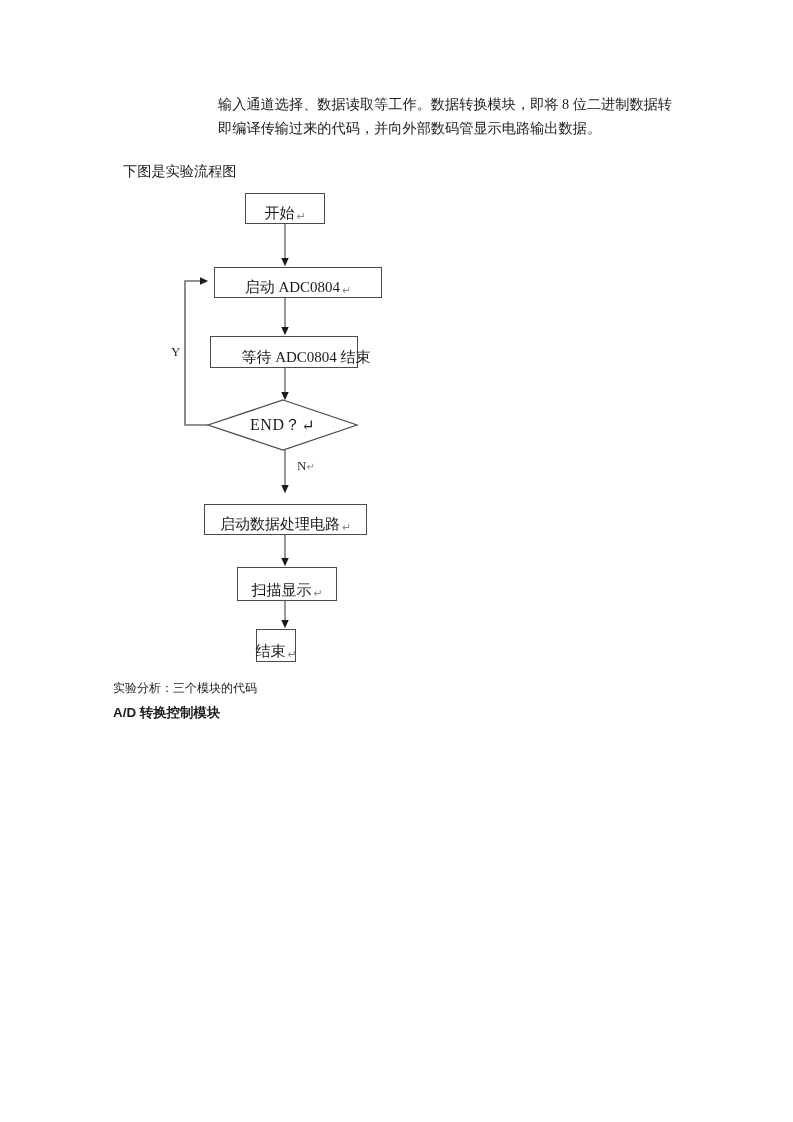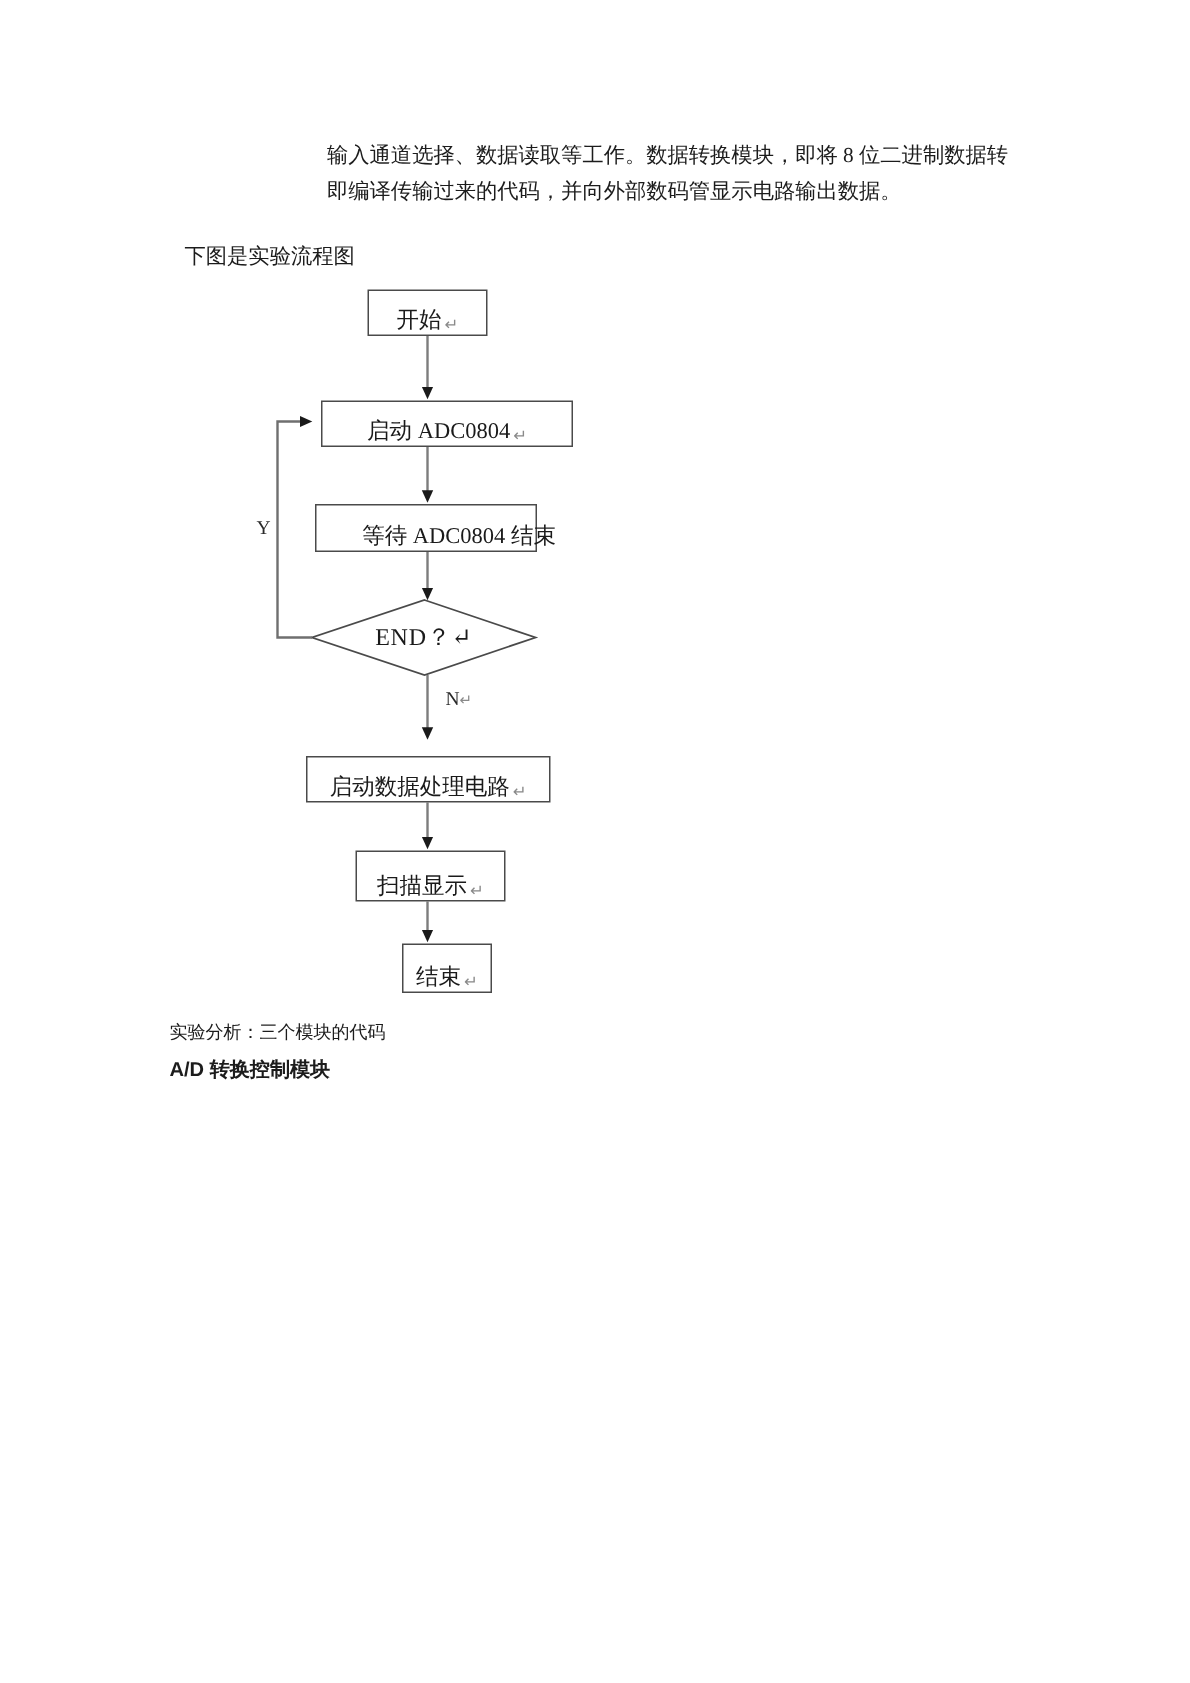--- a/index.html
+++ b/index.html
@@ -82,21 +82,21 @@
     font-size: 11px;
     margin-left: 2px;
     font-family: "Liberation Sans", sans-serif;
   }
 
   #n-start   { left:245px; top:193px; width:80px;  height:31px; }
   #n-launch  { left:214px; top:267px; width:168px; height:31px; }
   #n-wait    { left:210px; top:336px; width:148px; height:32px;padding-left:44px; }
   #n-process { left:204px; top:494px; width:163px; height:31px;margin-top:10px; }
   #n-scan    { left:237px; top:567px; width:100px; height:34px; }
-  #n-end     { left:268px; top:629px; width:60px;  height:33px; }
+  #n-end     { left:256px; top:629px; width:40px;  height:33px; }
 
   .diamond-label {
     position: absolute;
     left: 207px;
     top: 400px;
     width: 151px;
     height: 50px;
     display: flex;
     align-items: center;
     justify-content: center;

